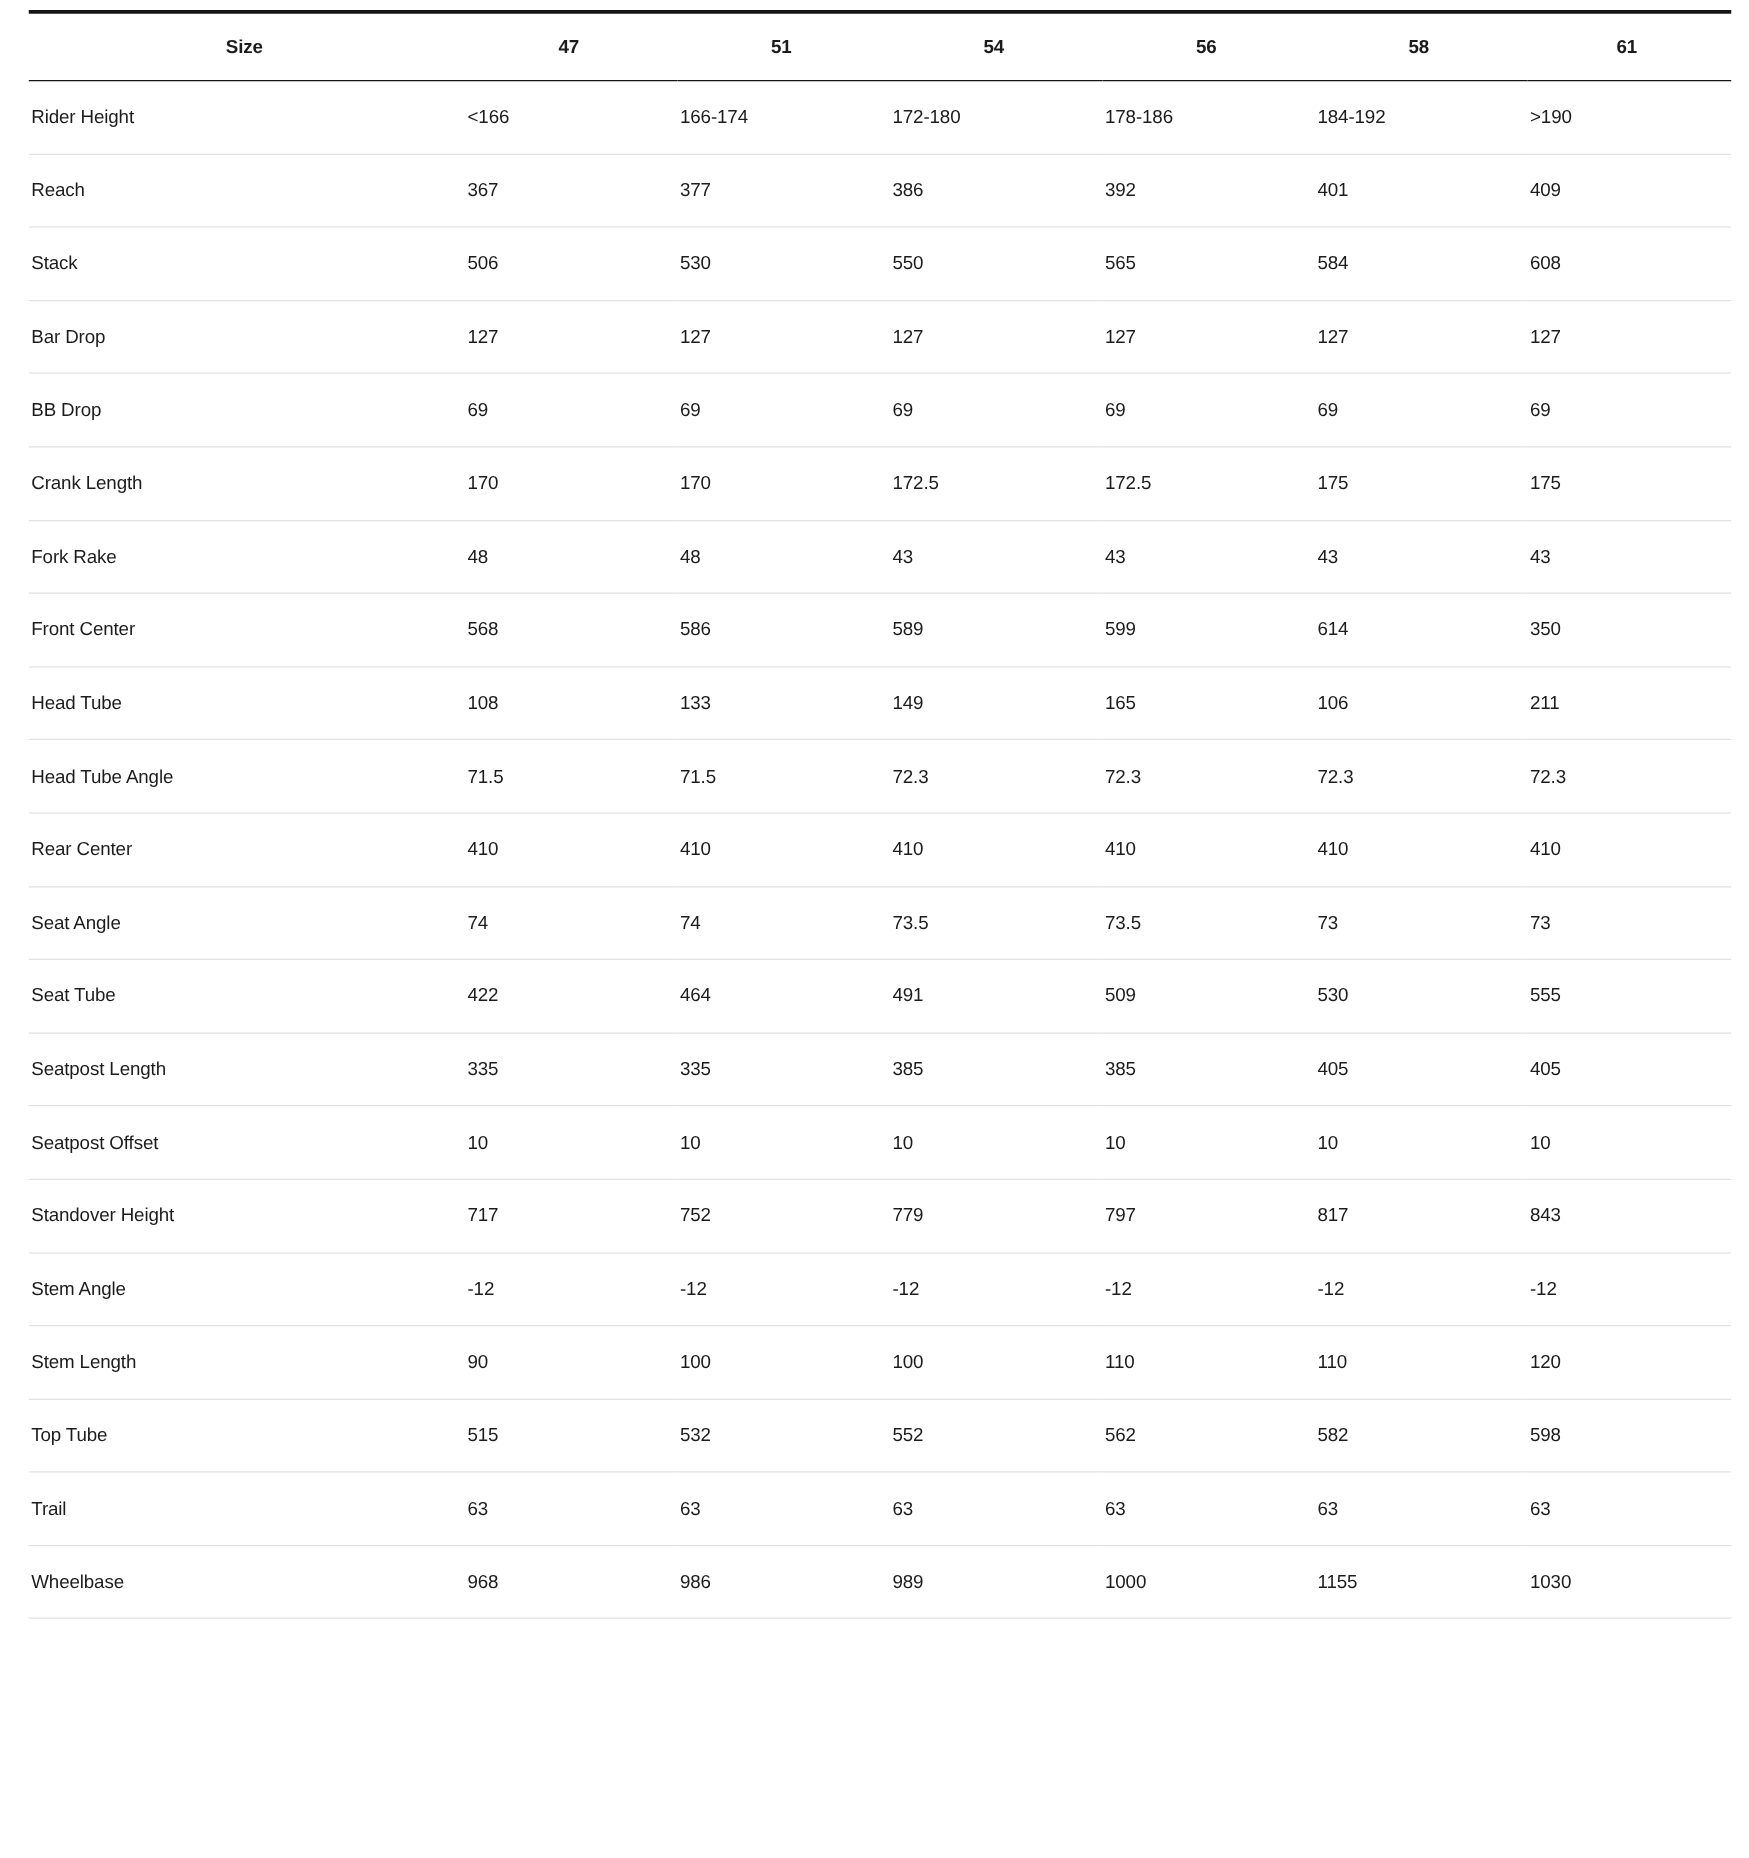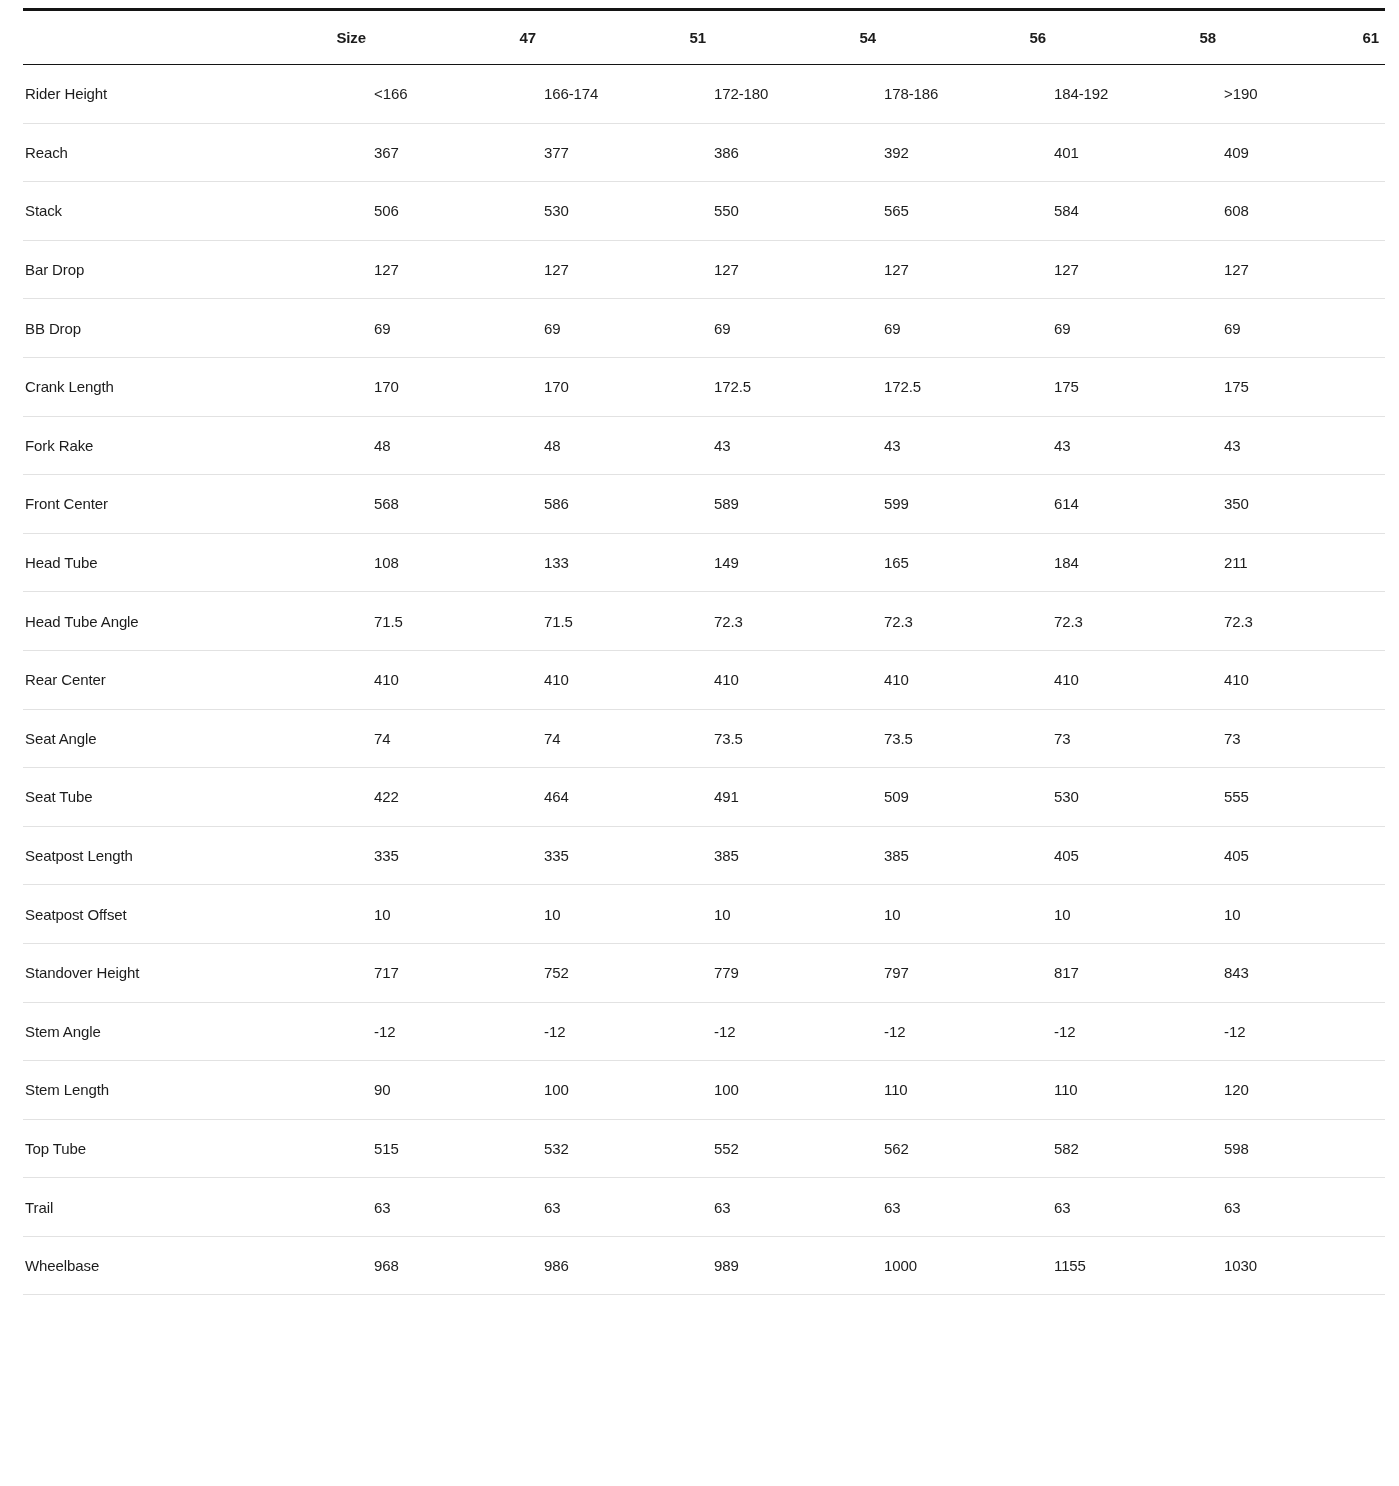--- a/index.html
+++ b/index.html
@@ -19,21 +19,21 @@
     border-collapse: separate;
     border-spacing: 0;
     table-layout: fixed;
     width: 1362px;
     border-top: 3px solid var(--strong-line, #141414);
     font-size: 15px;
     color: var(--text, #1c1c1c);
     letter-spacing: -0.1px;
   }
   table.geo th {
-    text-align: right;
+    text-align: center;
     font-weight: 700;
     height: 54px;
     vertical-align: middle;
     padding: 0 6px 0 2px;
     border-bottom: 1.5px solid var(--strong-line, #141414);
     box-sizing: border-box;
     white-space: nowrap;
   }
   table.geo td {
     text-align: left;
@@ -143,21 +143,21 @@
           <td>599</td>
           <td>614</td>
           <td>350</td>
         </tr>
         <tr>
           <td>Head Tube</td>
           <td>108</td>
           <td>133</td>
           <td>149</td>
           <td>165</td>
-          <td>184</td>
+          <td>106</td>
           <td>211</td>
         </tr>
         <tr>
           <td>Head Tube Angle</td>
           <td>71.5</td>
           <td>71.5</td>
           <td>72.3</td>
           <td>72.3</td>
           <td>72.3</td>
           <td>72.3</td>

